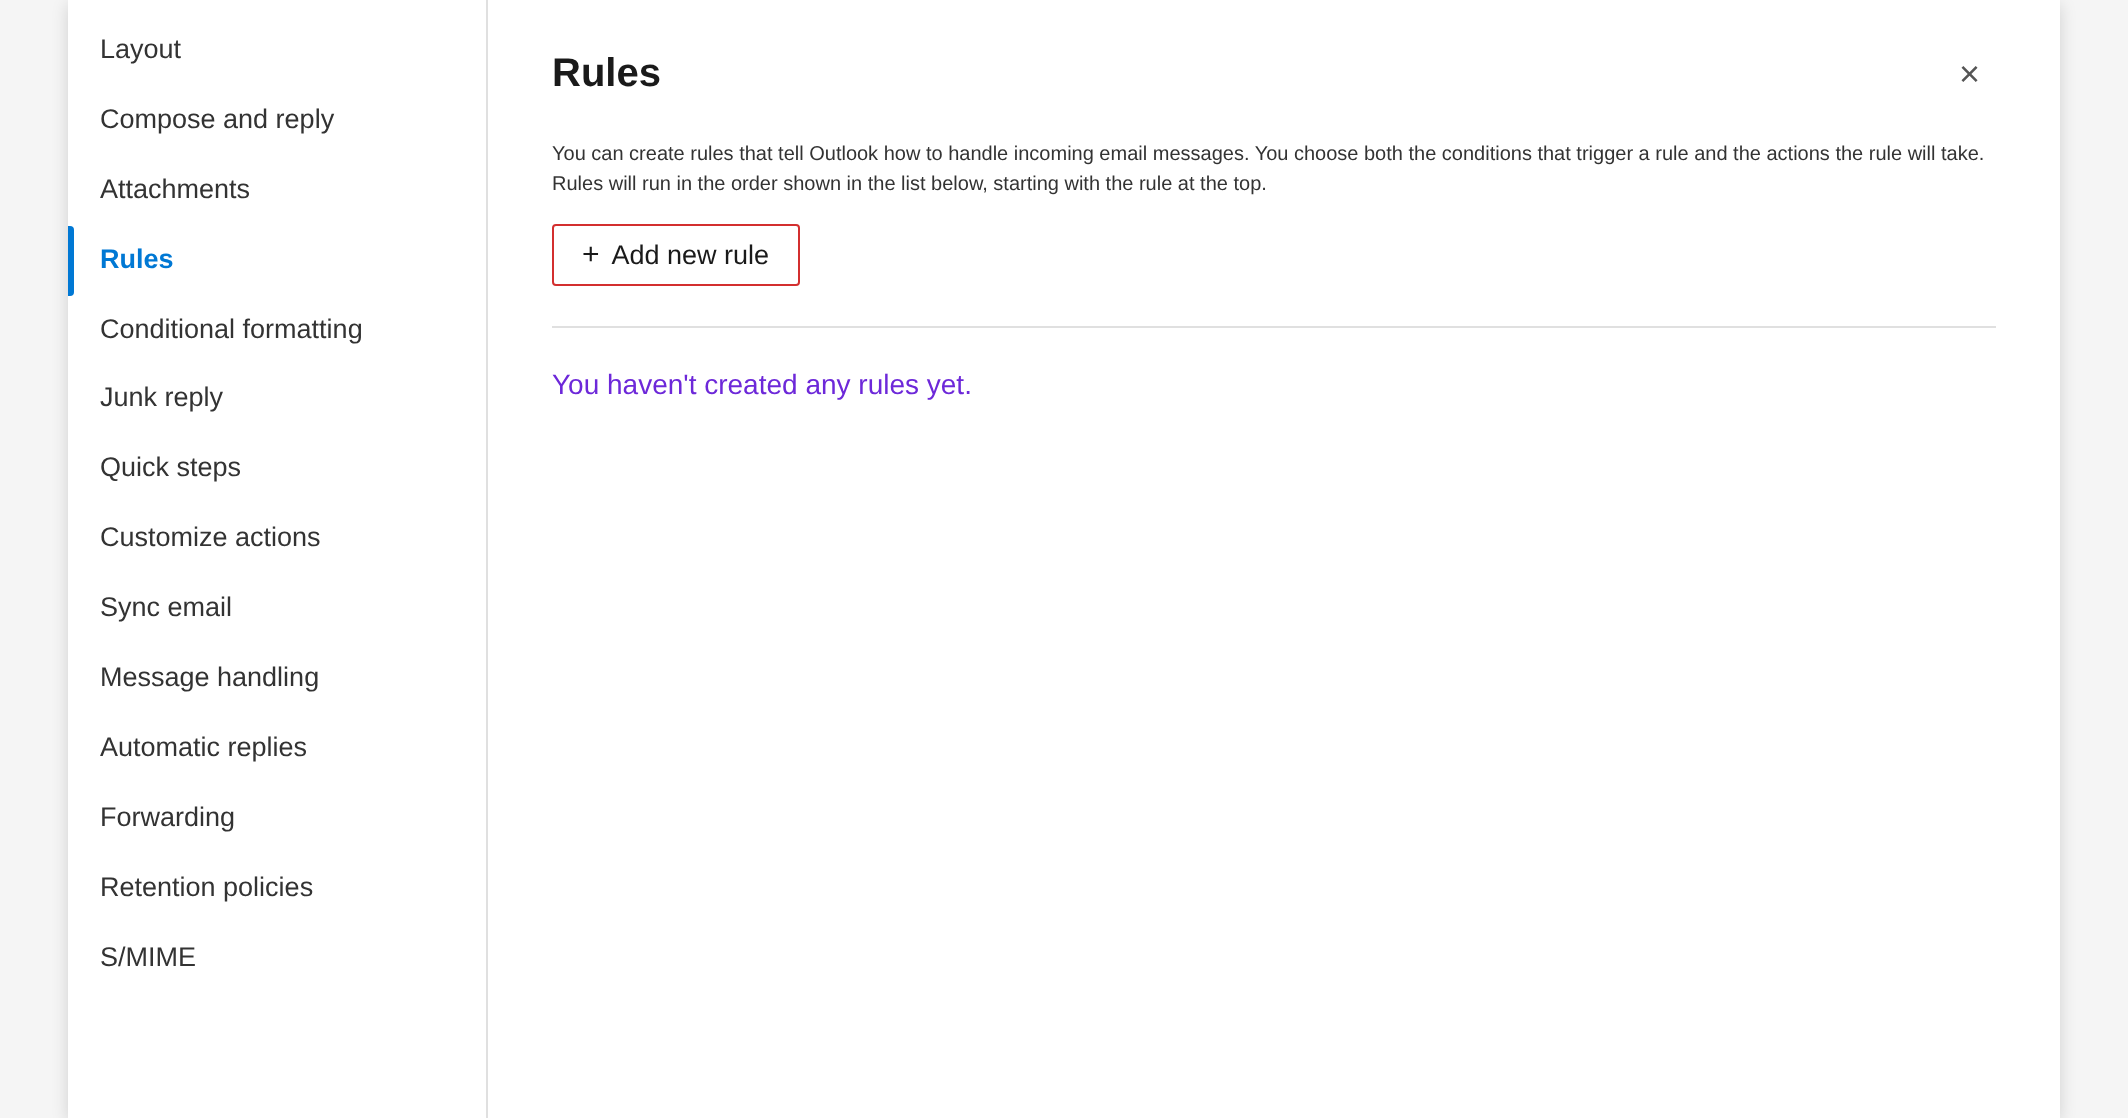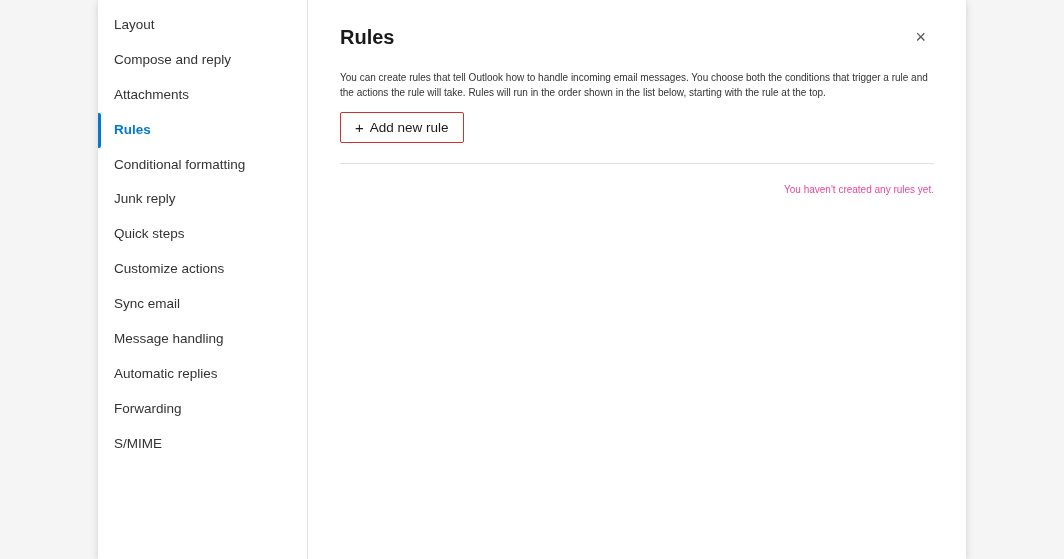--- a/index.html
+++ b/index.html
@@ -6,21 +6,21 @@
     body {
       font-family: 'Segoe UI', Arial, sans-serif;
       font-size: 14px;
       background: #f5f5f5;
       display: flex;
       justify-content: center;
       align-items: center;
       min-height: 100vh;
     }
     .settings-container {
-      width: 868px;
+      width: 996px;
       height: 559px;
       background: #fff;
       display: flex;
       overflow: hidden;
       box-shadow: 0 2px 8px rgba(0,0,0,0.15);
     }
     
     .sidebar {
       width: 210px;
       min-width: 210px;
@@ -104,23 +104,22 @@
       font-size: 15px;
       color: #1a1a1a;
       font-weight: 400;
     }
     .divider {
       border: none;
       border-top: 1px solid #e0e0e0;
       margin-bottom: 20px;
     }
     .empty-state {
-      font-size: 10px;
-      color: #ec4899;
-      text-align: right;
+      font-size: 14px;
+      color: #6d28d9;
     }
   </style>
 </head>
 <body>
 
 <div class="settings-container">
 
   <nav class="sidebar">
 
   <div class="sidebar-item">Layout</div>
@@ -128,20 +127,21 @@
       <div class="sidebar-item">Attachments</div>
       <div class="sidebar-item active">Rules</div>
       <div class="sidebar-item">Conditional formatting</div>
       <div class="sidebar-item">Junk reply</div>
       <div class="sidebar-item">Quick steps</div>
       <div class="sidebar-item">Customize actions</div>
       <div class="sidebar-item">Sync email</div>
       <div class="sidebar-item">Message handling</div>
       <div class="sidebar-item">Automatic replies</div>
       <div class="sidebar-item">Forwarding</div>
+      <div class="sidebar-item">Retention policies</div>
       <div class="sidebar-item">S/MIME</div>
     </nav>
 
   <main class="main-content">
     <div class="main-header">
       <h1 class="main-title">Rules</h1>
       <button class="close-btn">×</button>
     </div>
     <p class="description-text">You can create rules that tell Outlook how to handle incoming email messages. You choose both the conditions that trigger a rule and the actions the rule will take. Rules will run in the order shown in the list below, starting with the rule at the top.</p>
     <button class="add-rule-btn">

